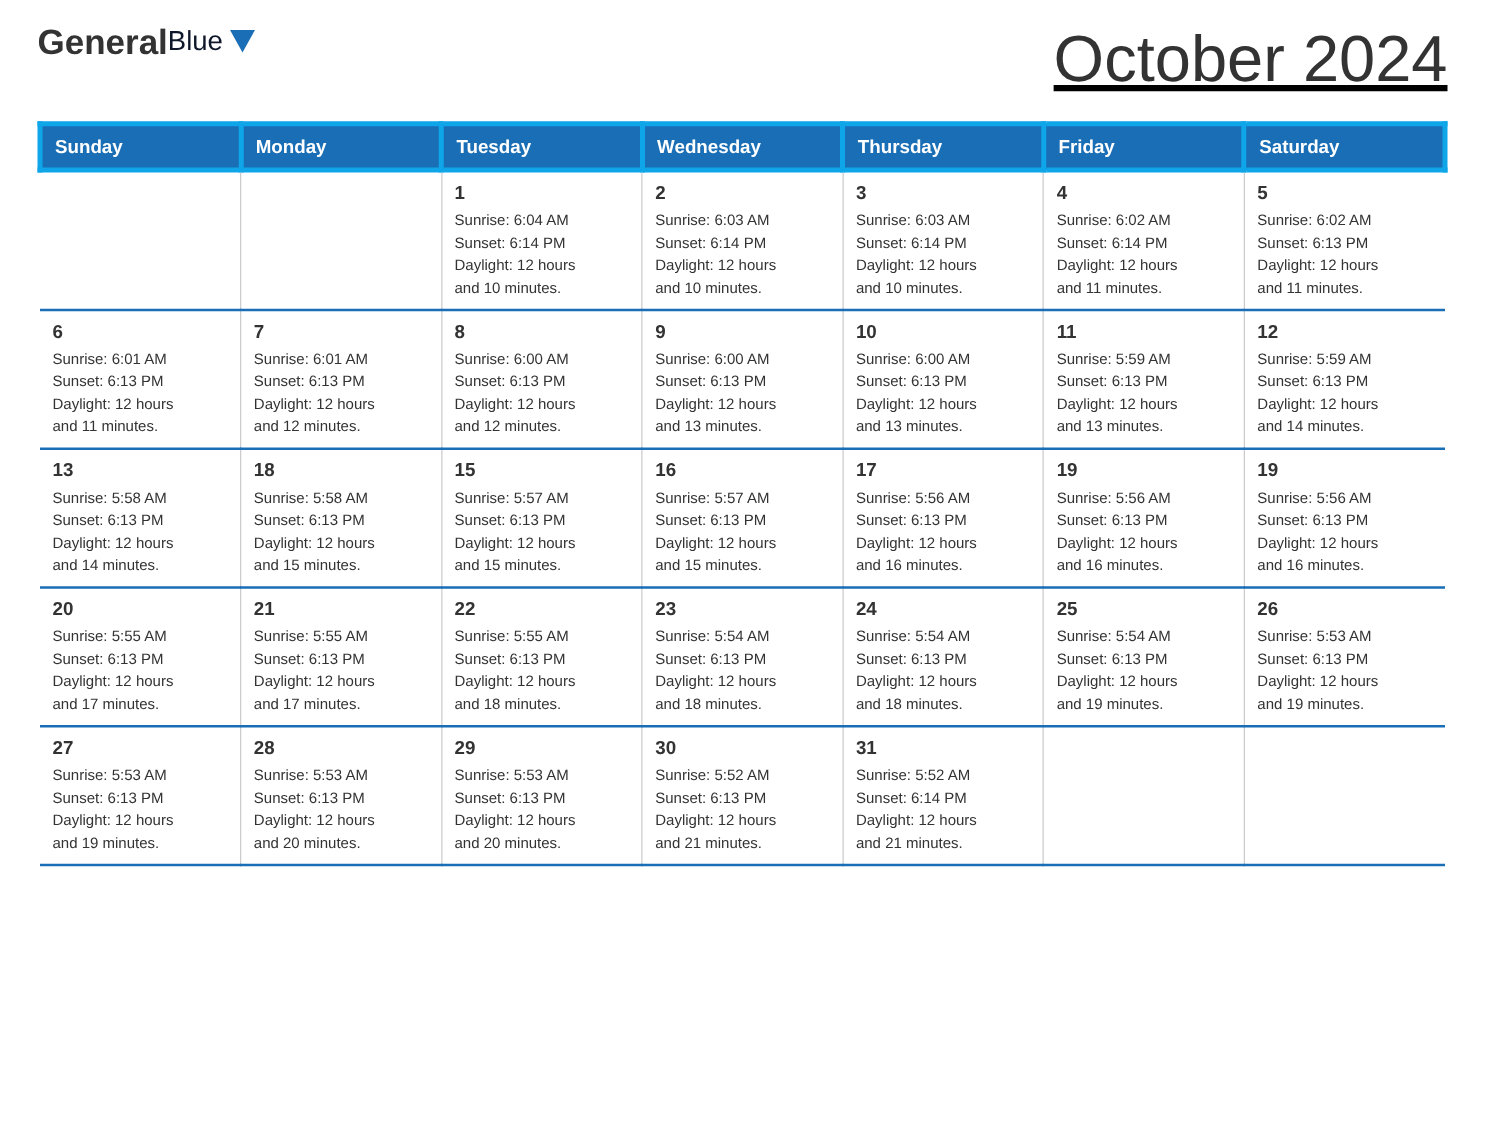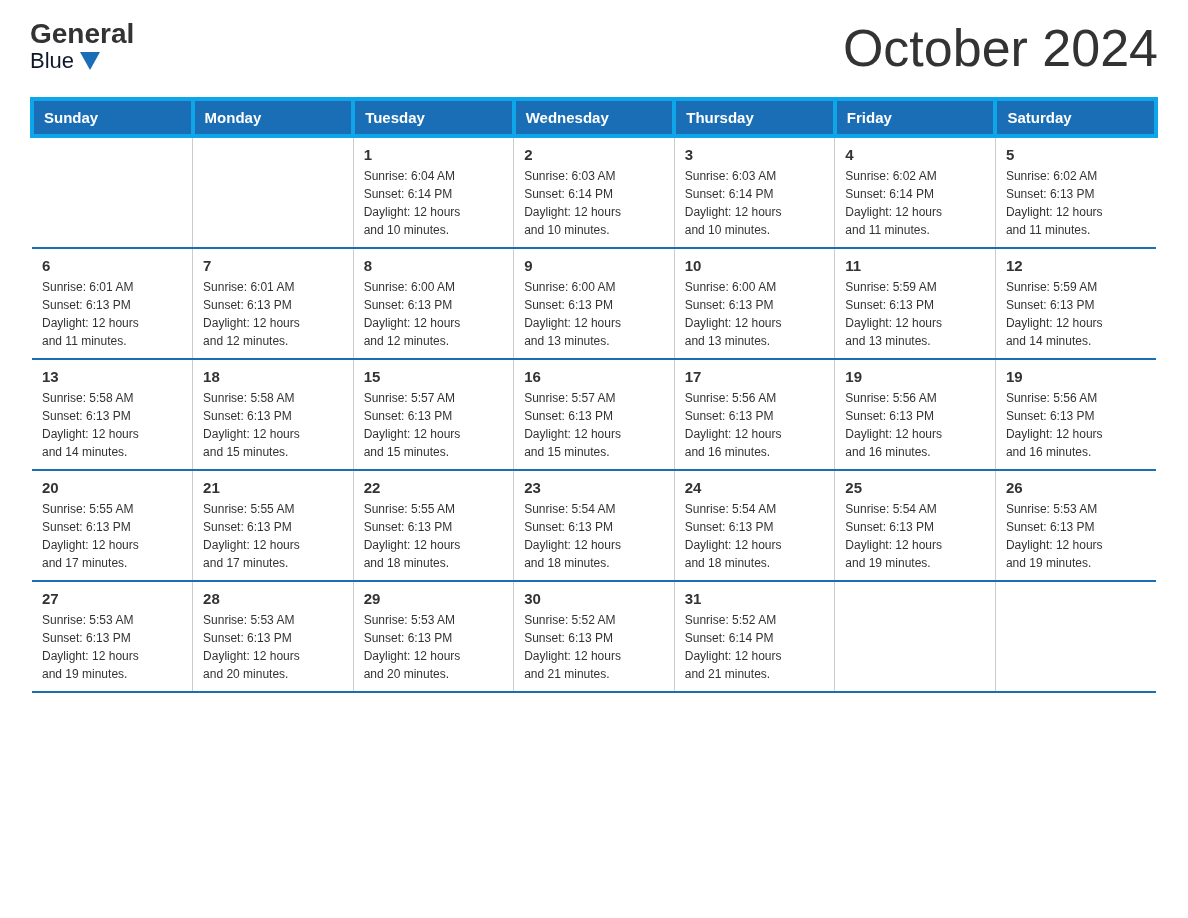--- a/index.html
+++ b/index.html
@@ -11,21 +11,21 @@
       padding: 20px 30px;
     }
     .header {
       display: flex;
       justify-content: space-between;
       align-items: flex-start;
       margin-bottom: 20px;
     }
     .logo {
       display: flex;
-      flex-direction: column;
+      flex-direction: row;
       align-items: flex-start;
     }
     .logo-general {
       font-size: 28px;
       font-weight: bold;
       color: #333;
       line-height: 1;
     }
     .logo-blue {
       font-size: 22px;
@@ -38,20 +38,21 @@
     .logo-triangle {
       width: 0;
       height: 0;
       border-left: 10px solid transparent;
       border-right: 10px solid transparent;
       border-top: 18px solid #1a6eb5;
       display: inline-block;
       margin-left: 2px;
     }
     .title-block {
+      text-decoration: underline;
     }
     .month-title {
       font-size: 52px;
       font-weight: 300;
       color: #333;
       line-height: 1.1;
     }
     .location-title {
       font-size: 22px;
       color: #555;

